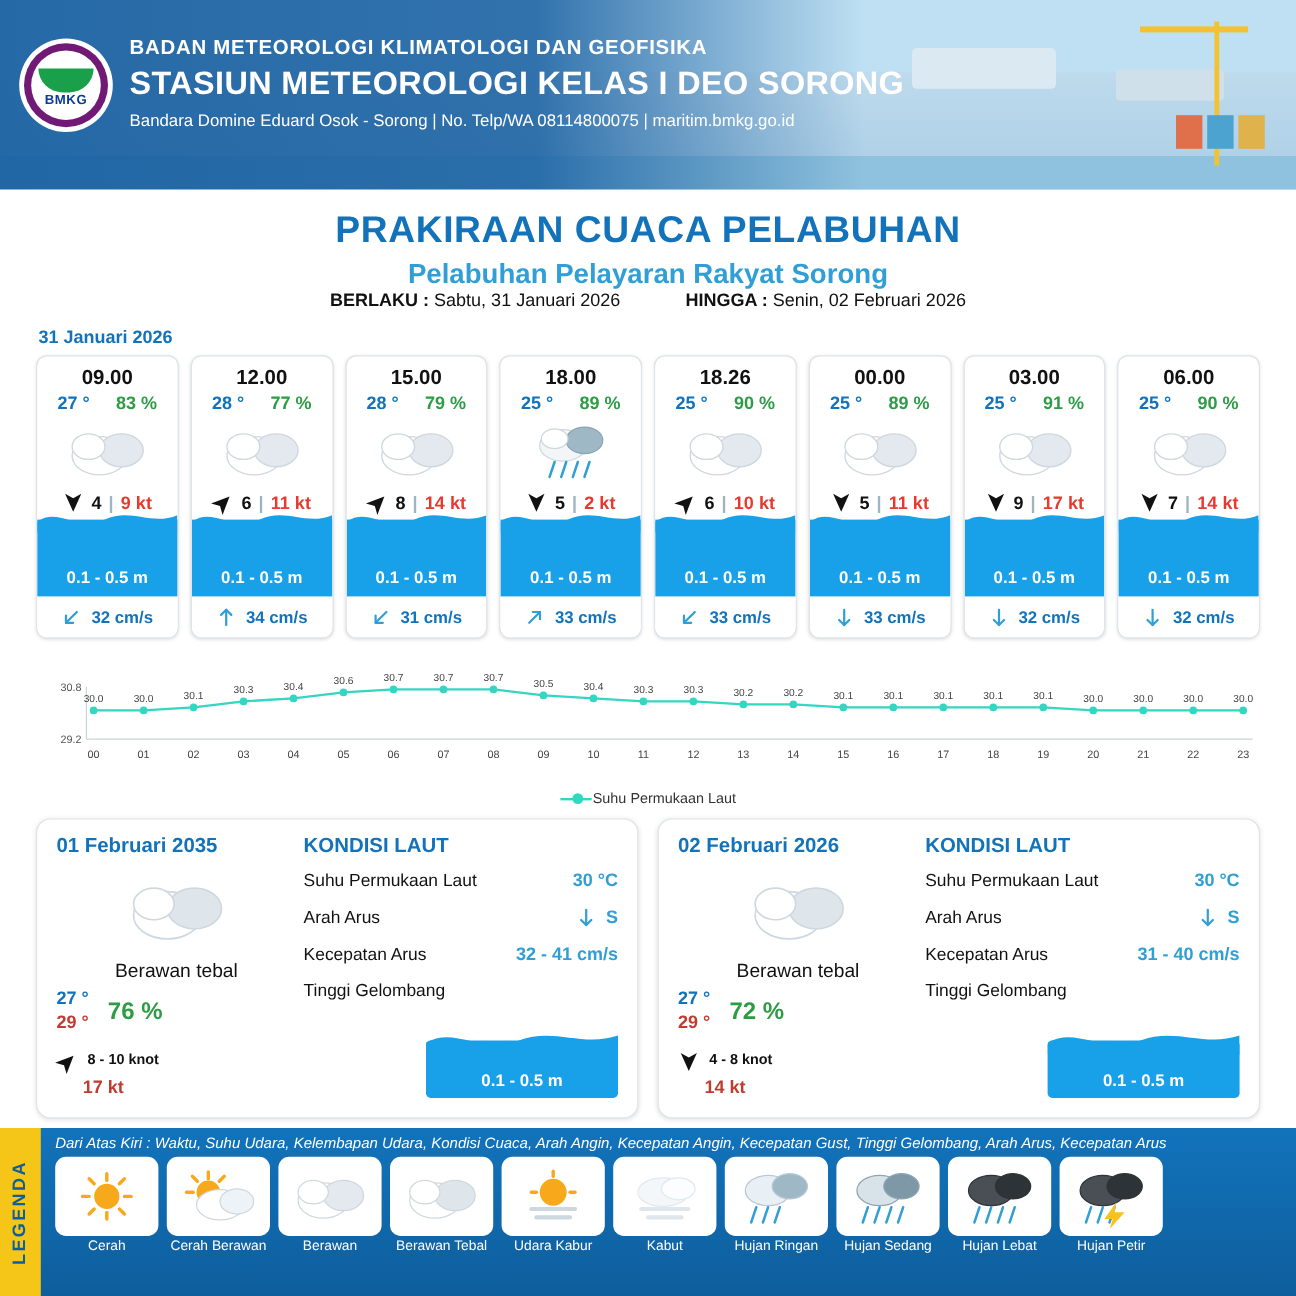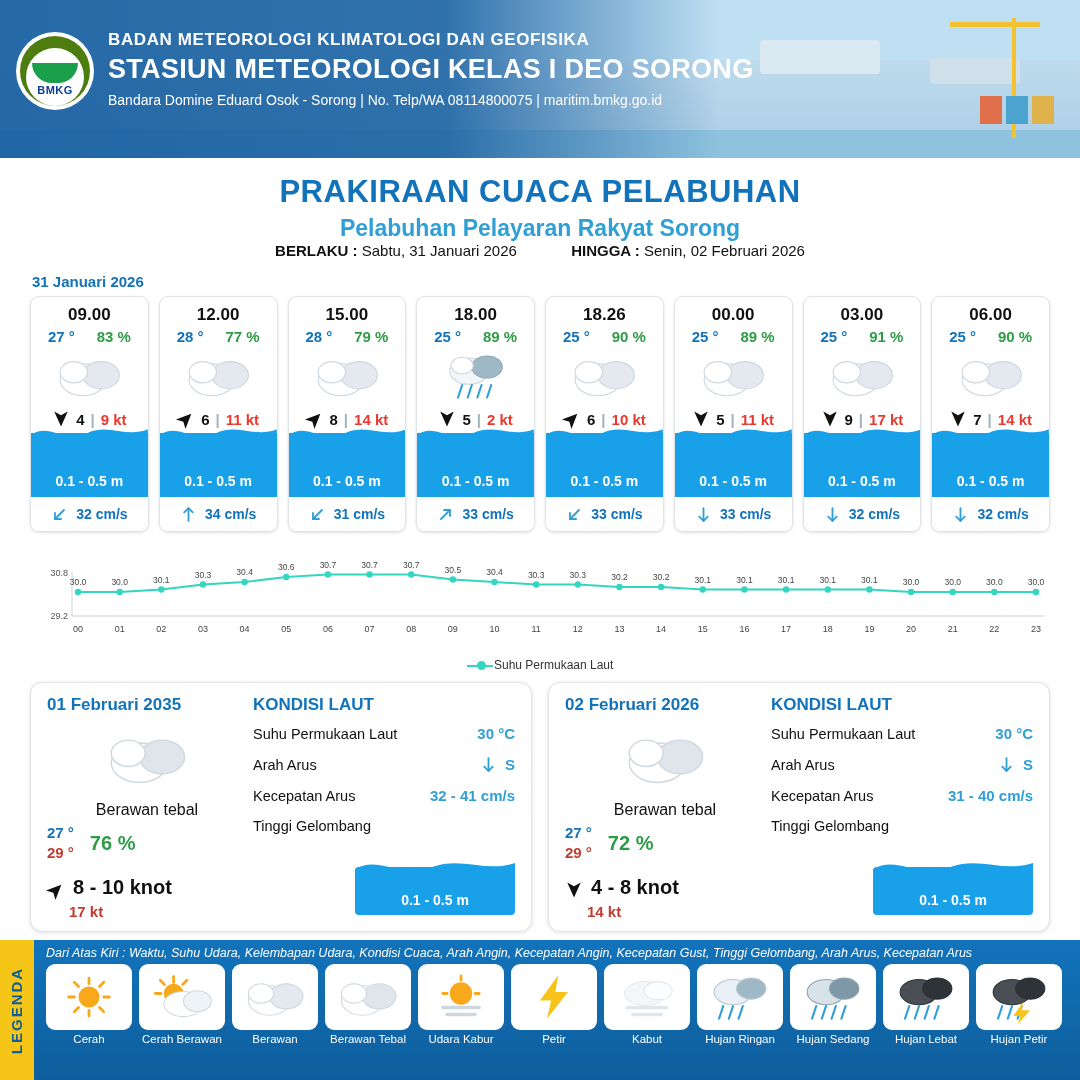--- a/index.html
+++ b/index.html
@@ -21,22 +21,22 @@
   .hdr-bg { position:absolute; inset:0; }
   .hdr-overlay {
     position:absolute; left:0; top:0; width:720px; height:158px;
     background:linear-gradient(90deg, rgba(24,95,160,0.92) 0%, rgba(24,95,160,0.85) 62%, rgba(24,95,160,0.0) 100%);
   }
   .logo {
     position:absolute; left:16px; top:32px; width:78px; height:78px;
     border-radius:50%; background:#ffffff;
     display:flex; flex-direction:column; align-items:center; justify-content:center;
   }
-  .logo .ring { width:70px;height:70px;border-radius:50%;background:#4d7c0f;
-    display:flex;align-items:center;justify-content:flex-end;flex-direction:column; }
+  .logo .ring { width:70px;height:70px;border-radius:50%;background:#701a75;
+    display:flex;align-items:center;justify-content:center;flex-direction:column; }
   .logo .inner { width:58px;height:58px;border-radius:50%;background:#fff;
     display:flex;align-items:center;justify-content:center;flex-direction:column;overflow:hidden;}
   .logo .wave { width:46px;height:20px;background:#1a9f4b;border-radius:0 0 22px 22px; margin-top:4px;}
   .logo .bmkg-txt { font-size:11px;font-weight:bold;color:#0b3d91;margin-top:1px;letter-spacing:0.5px;}
   .hdr-text { position:absolute; left:108px; top:30px; color:#fff; }
   .hdr-l1 { font-size:17px; font-weight:bold; letter-spacing:0.6px; }
   .hdr-l2 { font-size:27px; font-weight:bold; letter-spacing:0.3px; margin-top:4px; }
   .hdr-l3 { font-size:14px; margin-top:7px; }
 
   
@@ -100,21 +100,21 @@
   }
   .d-left { width:200px; }
   .d-date { font-size:17px; font-weight:bold; color:#1273bb; }
   .d-icon { height:78px; display:flex; align-items:center; justify-content:center; margin-top:4px;}
   .d-cond { font-size:16px; color:#111; margin-top:4px; text-align:center; }
   .d-tr { display:flex; align-items:center; gap:16px; margin-top:4px; }
   .d-temps { font-size:15px; font-weight:bold; line-height:1.35;}
   .d-tmin { color:#1273bb; }
   .d-tmax { color:#c23b2f; }
   .d-hum { font-size:20px; font-weight:bold; color:#2c9c45; }
-  .d-wind { display:flex; align-items:flex-end; gap:8px; margin-top:12px; font-size:20px; font-weight:bold; color:#111;}
+  .d-wind { display:flex; align-items:flex-start; gap:8px; margin-top:12px; font-size:12px; font-weight:bold; color:#111;}
   .d-gust { font-size:15px; font-weight:bold; color:#c23b2f; margin-top:4px; margin-left:22px;}
   .d-right { flex:1; padding-left:6px; position:relative;}
   .d-title { font-size:17px; font-weight:bold; color:#1273bb; margin-bottom:10px;}
   .d-item { display:flex; align-items:center; justify-content:space-between; font-size:14.5px; color:#111; margin-bottom:14px;}
   .d-item .val { color:#2f9fd6; font-weight:bold; font-size:15px;}
   .d-item .valrow { display:flex; align-items:center; gap:8px; }
   .wavebox {
     position:absolute; right:0; bottom:2px; width:160px; height:48px; background:#18a0e8;
     border-radius:4px; display:flex; align-items:flex-end; justify-content:center; overflow:visible;
   }
@@ -823,28 +823,20 @@
       <line x1="24" y1="50" x2="76" y2="50"></line>
                 <line x1="30" y1="60" x2="70" y2="60"></line>
     </g>
   </svg>
           </div>
     <div class="llabel">Udara Kabur</div>
         </div>
         <div class="litem">
           <div class="licon">
             <svg width="70" height="54" viewBox="0 0 100 70">
-    <polygon points="56,4 30,40 46,40 40,66 70,28 52,28" fill="#f7c318"></polygon>
-  </svg>
-          </div>
-    <div class="llabel">Petir</div>
-        </div>
-        <div class="litem">
-          <div class="licon">
-            <svg width="70" height="54" viewBox="0 0 100 70">
     <ellipse cx="48" cy="30" rx="30" ry="17" fill="#f4f7f9" stroke="#e1e8ee" stroke-width="1.5"></ellipse>
     <ellipse cx="66" cy="26" rx="20" ry="13" fill="#fbfdfe" stroke="#e1e8ee" stroke-width="1.5"></ellipse>
     <g stroke="#dfe7ec" stroke-width="5" stroke-linecap="round">
       <line x1="22" y1="50" x2="78" y2="50"></line>
                 <line x1="30" y1="60" x2="70" y2="60"></line>
     </g>
   </svg>
           </div>
     <div class="llabel">Kabut</div>
         </div>

